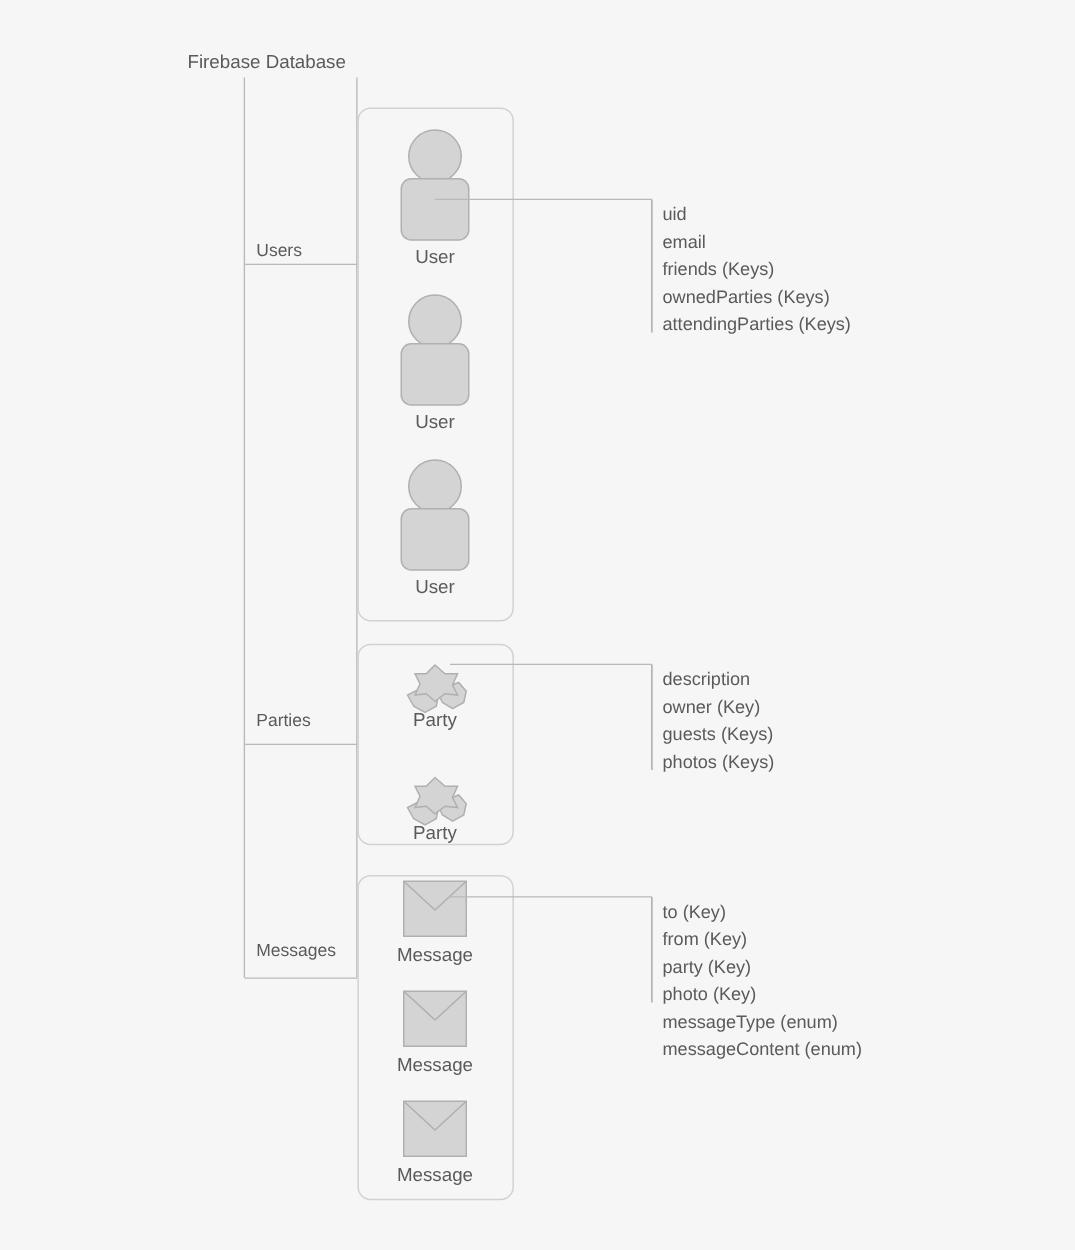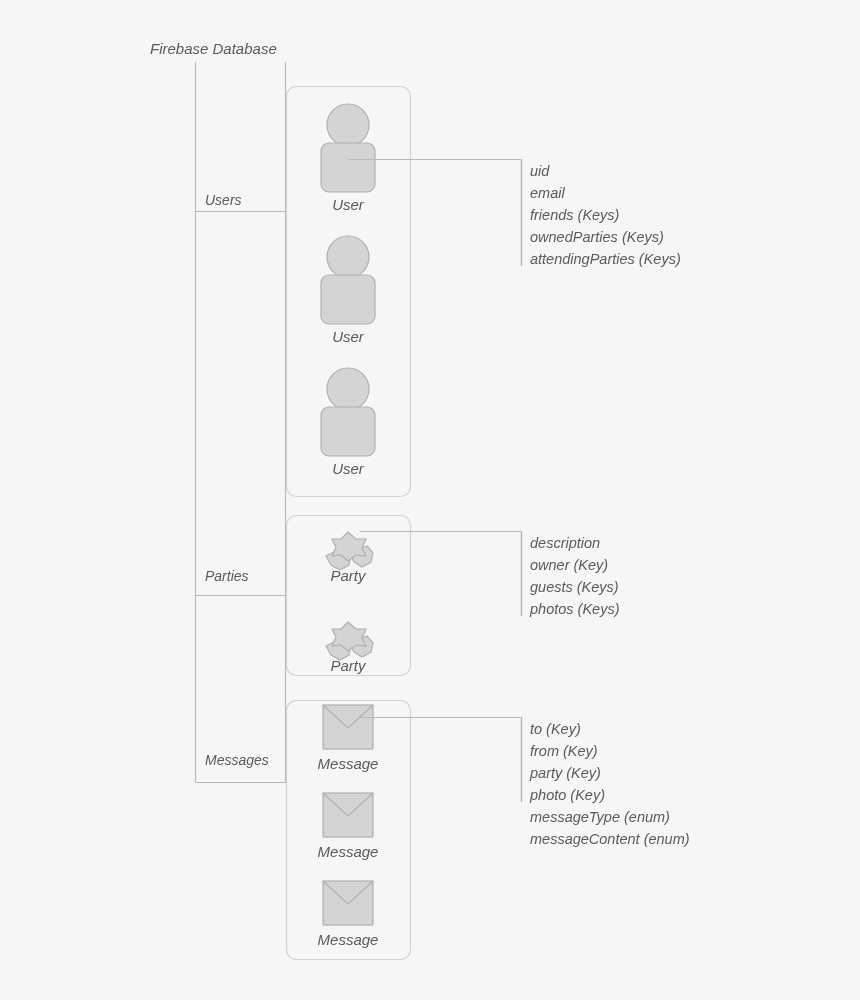--- a/index.html
+++ b/index.html
@@ -15,21 +15,20 @@
     color: #555555;
     overflow: hidden;
     position: relative;
   }
   #diagram-root {
     position: absolute;
     top: 0;
     left: 0;
     width: 832px;
     height: 1000px;
-    font-style: italic;
   }
   svg.diagram-canvas {
     position: absolute;
     top: 0;
     left: 0;
     width: 860px;
     height: 1000px;
     display: block;
   }
   .dia-text {

